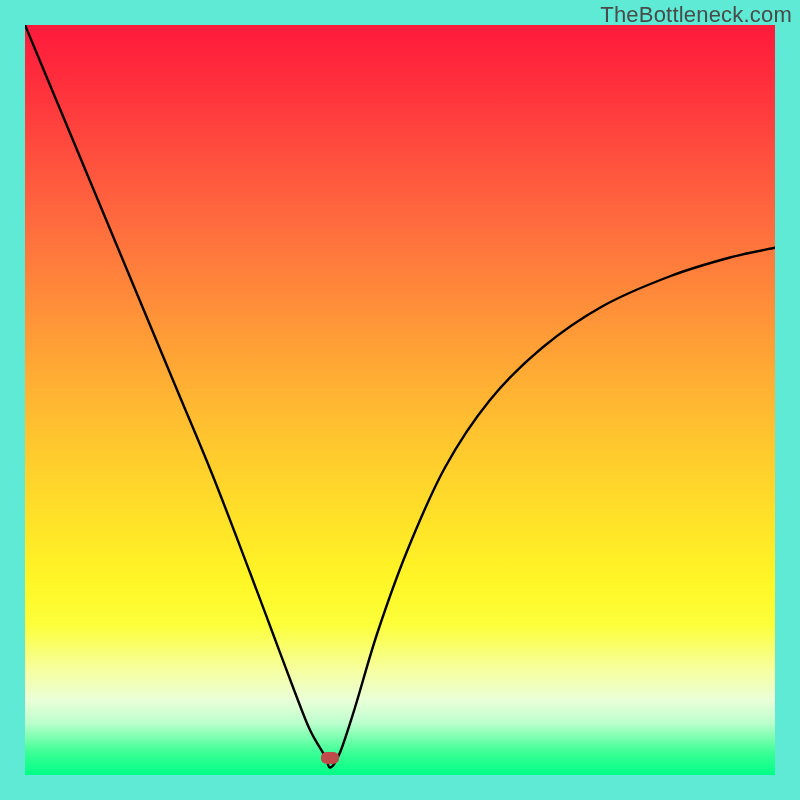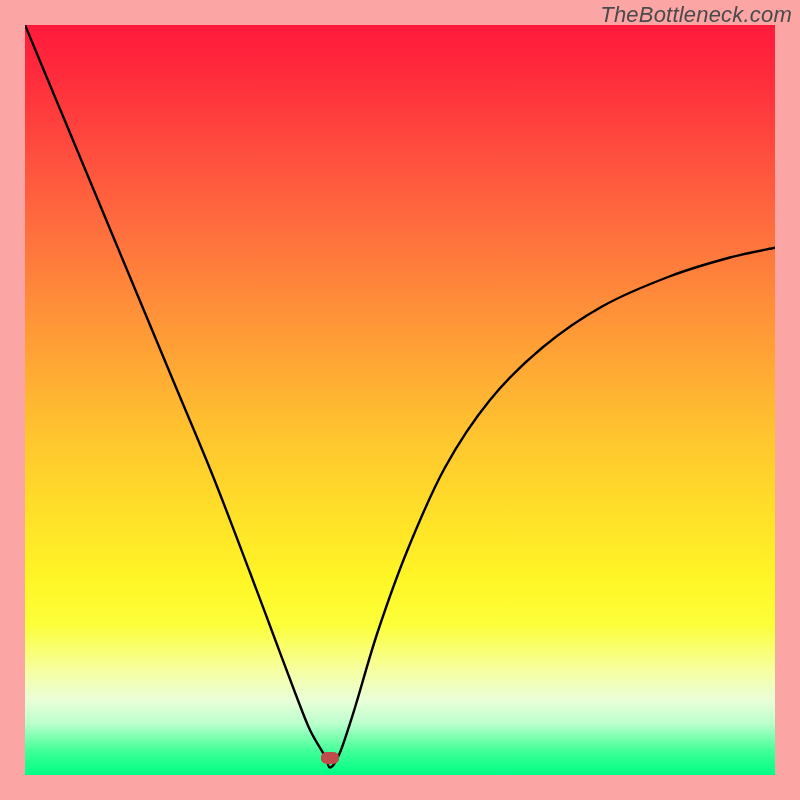--- a/index.html
+++ b/index.html
@@ -10,22 +10,21 @@
     background: #000000;
     overflow: hidden;
     font-family: Arial, Helvetica, sans-serif;
   }
   .frame {
     position: absolute;
     left: 0;
     top: 0;
     width: 800px;
     height: 800px;
-    background: #fca5a5;
-    font-style: italic;
+    background: #5eead4;
   }
   .plot-area {
     position: absolute;
     left: 25px;
     top: 25px;
     width: 750px;
     height: 750px;
     background: linear-gradient(to bottom,
       #ff1a3c 0%,
       #ff2a3c 6%,

